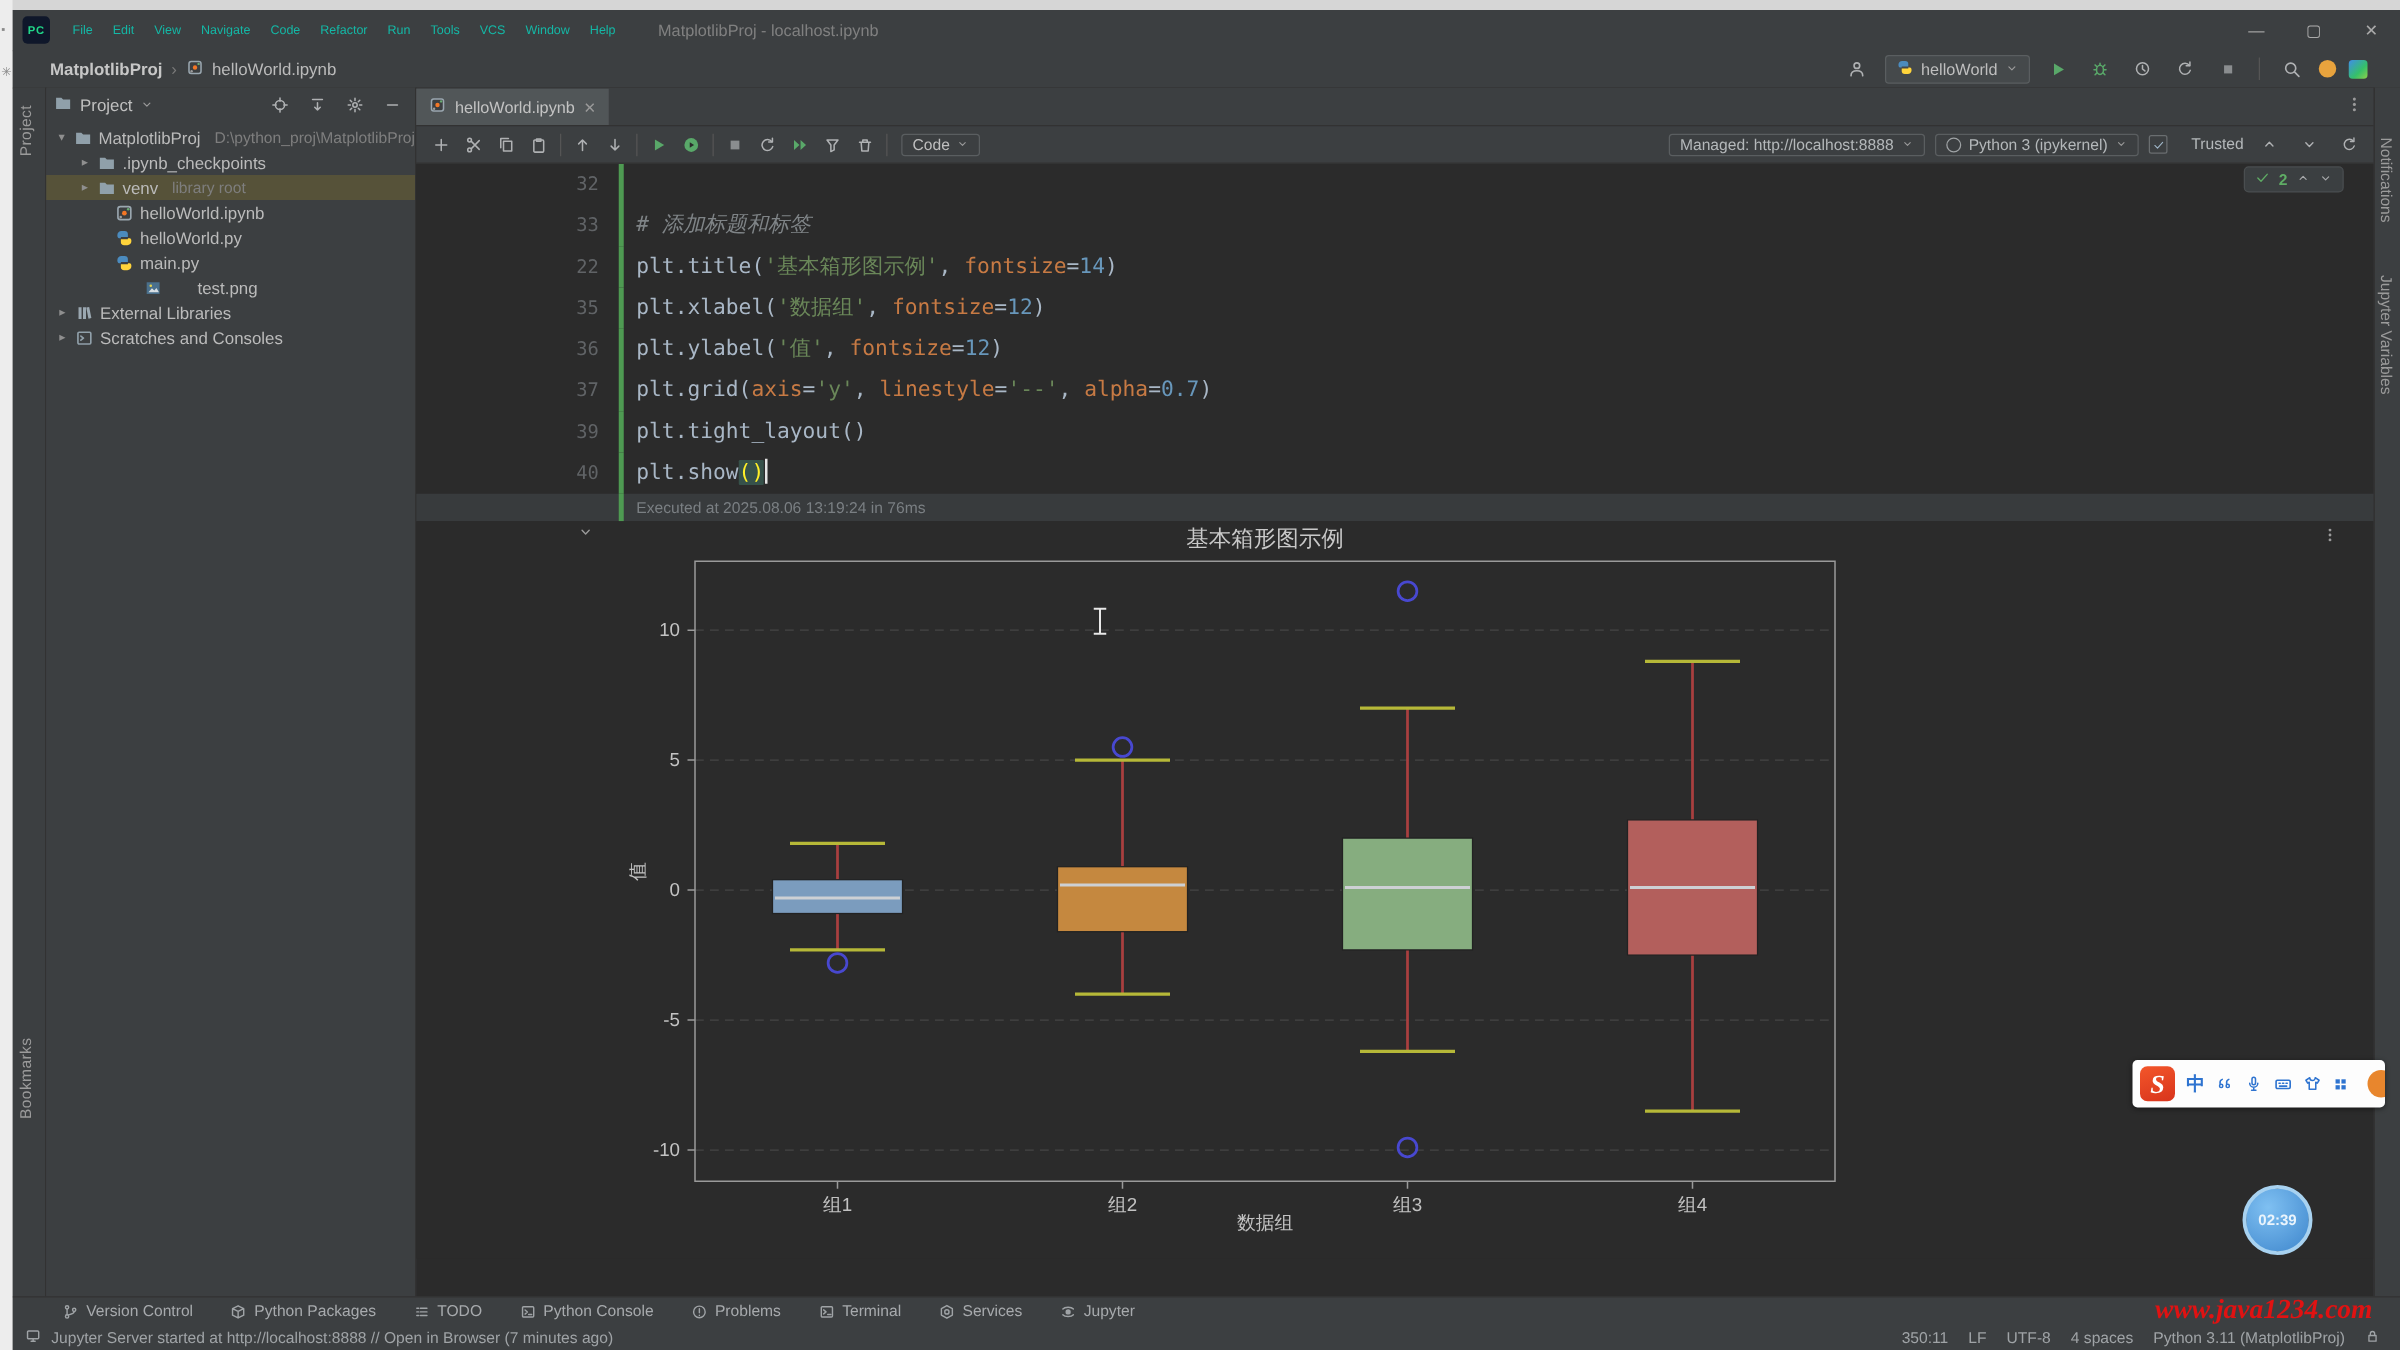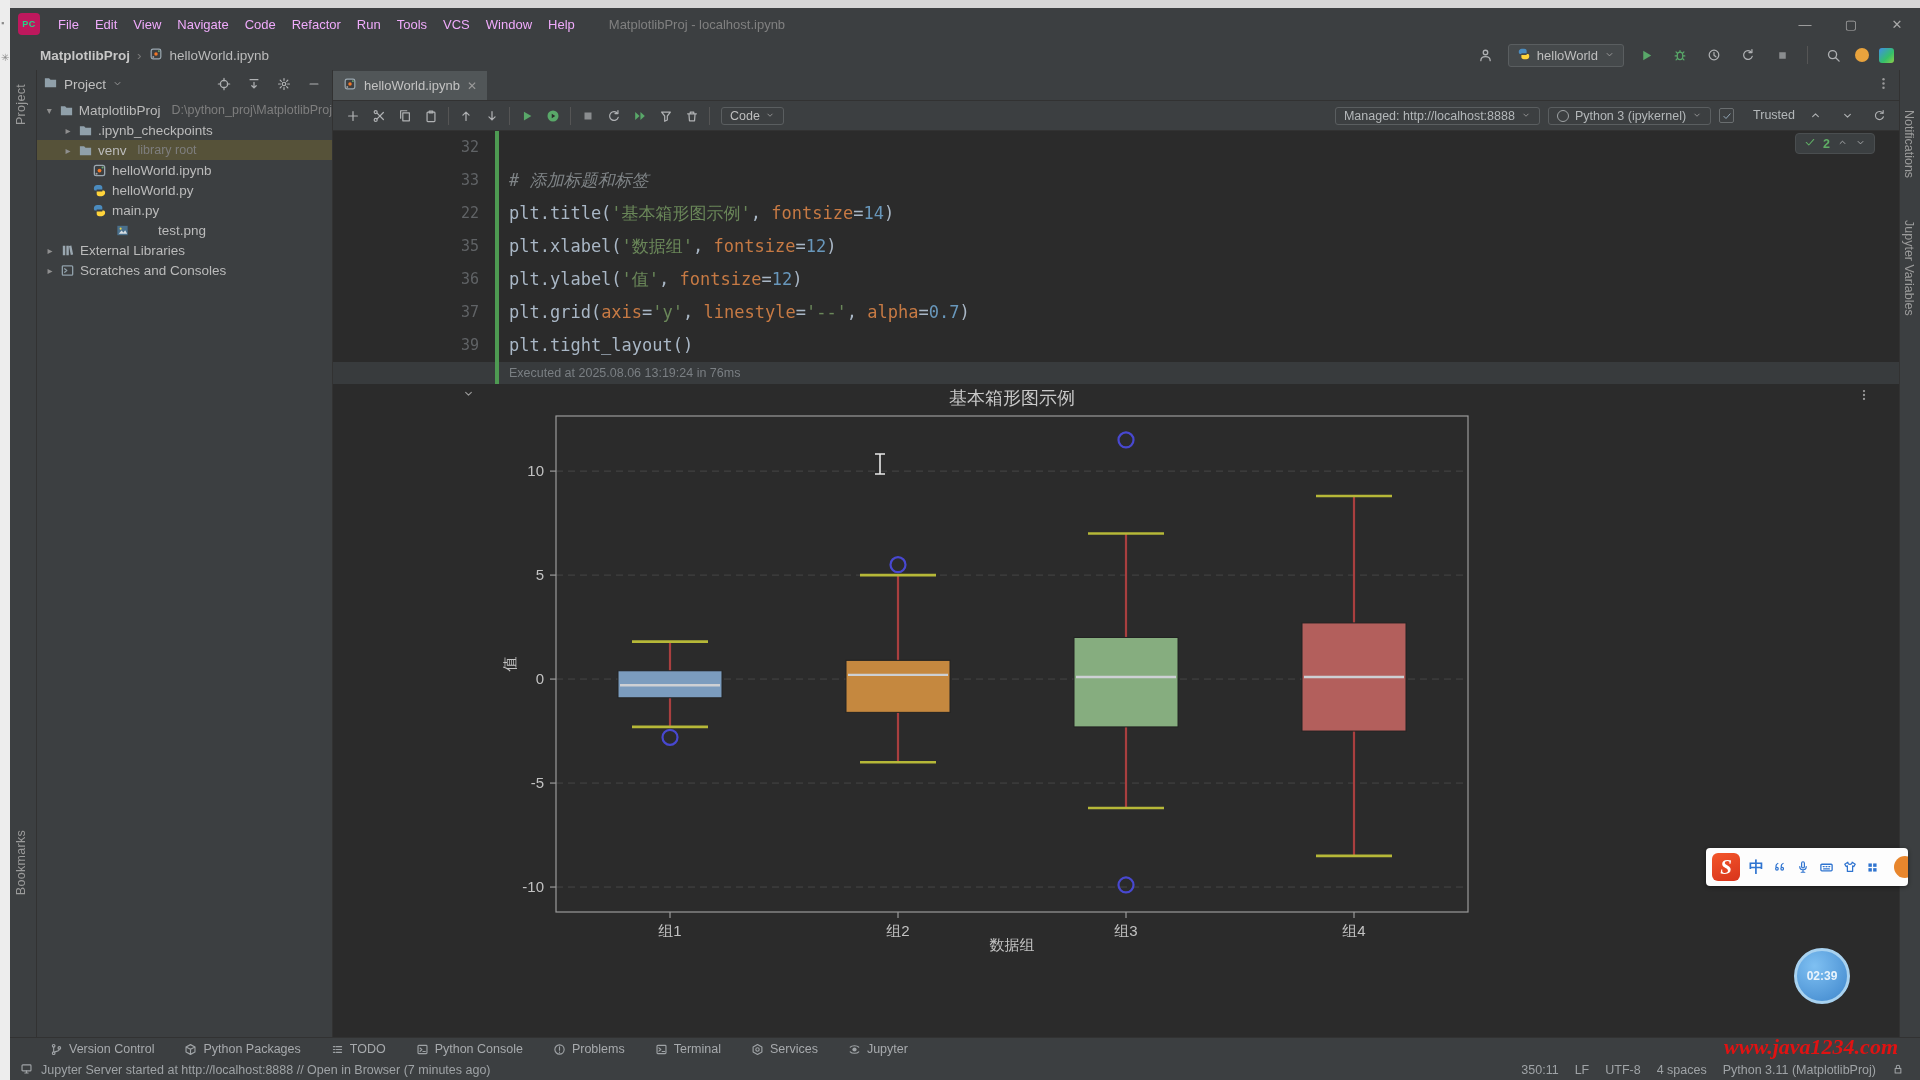--- a/index.html
+++ b/index.html
@@ -4,24 +4,24 @@
 <style>
   html,body{margin:0;padding:0;width:1920px;height:1080px;overflow:hidden;background:#d6d6d6;
     font-family:"Liberation Sans",sans-serif;-webkit-font-smoothing:antialiased;}
   
   .desk-left{position:absolute;left:0;top:0;width:10px;height:1080px;background:#ededed;z-index:5}
   .desk-left .dot{position:absolute;left:1px;color:#8a8a8a}
   
   .app{position:absolute;left:10px;top:8px;right:0;bottom:0;background:#3c3f41;color:#bbbbbb;z-index:1}
   
   .titlebar{position:absolute;left:0;top:0;right:0;height:32px;background:#3c3f41;display:flex;align-items:center;border-bottom:1px solid #323232}
-  .pclogo{width:22px;height:22px;margin-left:8px;border-radius:4px;background:#be185d;display:flex;align-items:center;justify-content:center;
+  .pclogo{width:22px;height:22px;margin-left:8px;border-radius:4px;background:#0f172a;display:flex;align-items:center;justify-content:center;
     font-size:9px;font-weight:bold;color:#21d789;letter-spacing:.5px}
   .menus{display:flex;margin-left:10px}
-  .menus span{padding:4px 8px;font-size:13px;color:#f0abfc;cursor:default}
+  .menus span{padding:4px 8px;font-size:10px;color:#14b8a6;cursor:default}
   .win-title{margin-left:26px;font-size:13px;color:#808080}
   .win-controls{position:absolute;right:10px;top:0;height:32px;display:flex;align-items:center;gap:20px;color:#a9a9a9}
   .win-controls .wc{width:26px;text-align:center;font-size:13px}
   
   .navbar{position:absolute;left:0;top:32px;right:0;height:30px;display:flex;align-items:center;border-bottom:1px solid #323232;background:#3c3f41}
   .crumbs{display:flex;align-items:center;margin-left:30px;font-size:13.5px;gap:7px}
   .crumbs .proj{color:#c7c7c7;font-weight:bold}
   .crumbs .sep{color:#7a7a7a}
   .runbar{position:absolute;right:26px;top:0;height:30px;display:flex;align-items:center;gap:10px}
   .cfgbox{display:flex;align-items:center;gap:6px;border:1px solid #5a5e60;border-radius:3px;padding:2px 8px;font-size:13px;color:#bfbfbf;background:#45494b}
@@ -585,20 +585,25 @@
           </div>
           <div class="crow">
             <span class="gut">37</span>
             <span class="cellbar"></span>
             <span class="ctext"><span class="tok-pln">plt.grid(</span><span class="tok-kwarg">axis</span><span class="tok-pln">=</span><span class="tok-str">'y'</span><span class="tok-pln">, </span><span class="tok-kwarg">linestyle</span><span class="tok-pln">=</span><span class="tok-str">'--'</span><span class="tok-pln">, </span><span class="tok-kwarg">alpha</span><span class="tok-pln">=</span><span class="tok-num">0.7</span><span class="tok-pln">)</span></span>
           </div>
           <div class="crow">
             <span class="gut">39</span>
             <span class="cellbar"></span>
             <span class="ctext"><span class="tok-pln">plt.tight_layout()</span></span>
+          </div>
+          <div class="crow">
+            <span class="gut">40</span>
+            <span class="cellbar"></span>
+            <span class="ctext"><span class="tok-pln">plt.show</span><span class="tok-phl">()</span><span class="caret-bar"></span></span>
           </div>
           <div class="noterow">
             <span class="gut"></span>
             <span class="cellbar"></span>
             <span class="txt">Executed at 2025.08.06 13:19:24 in 76ms</span>
           </div>
         </div>
 
       <div class="exec-widget">
         <span id="ew-check"><span style="display: inline-flex; align-items: center; justify-content: center; color: rgb(95, 173, 101);">

